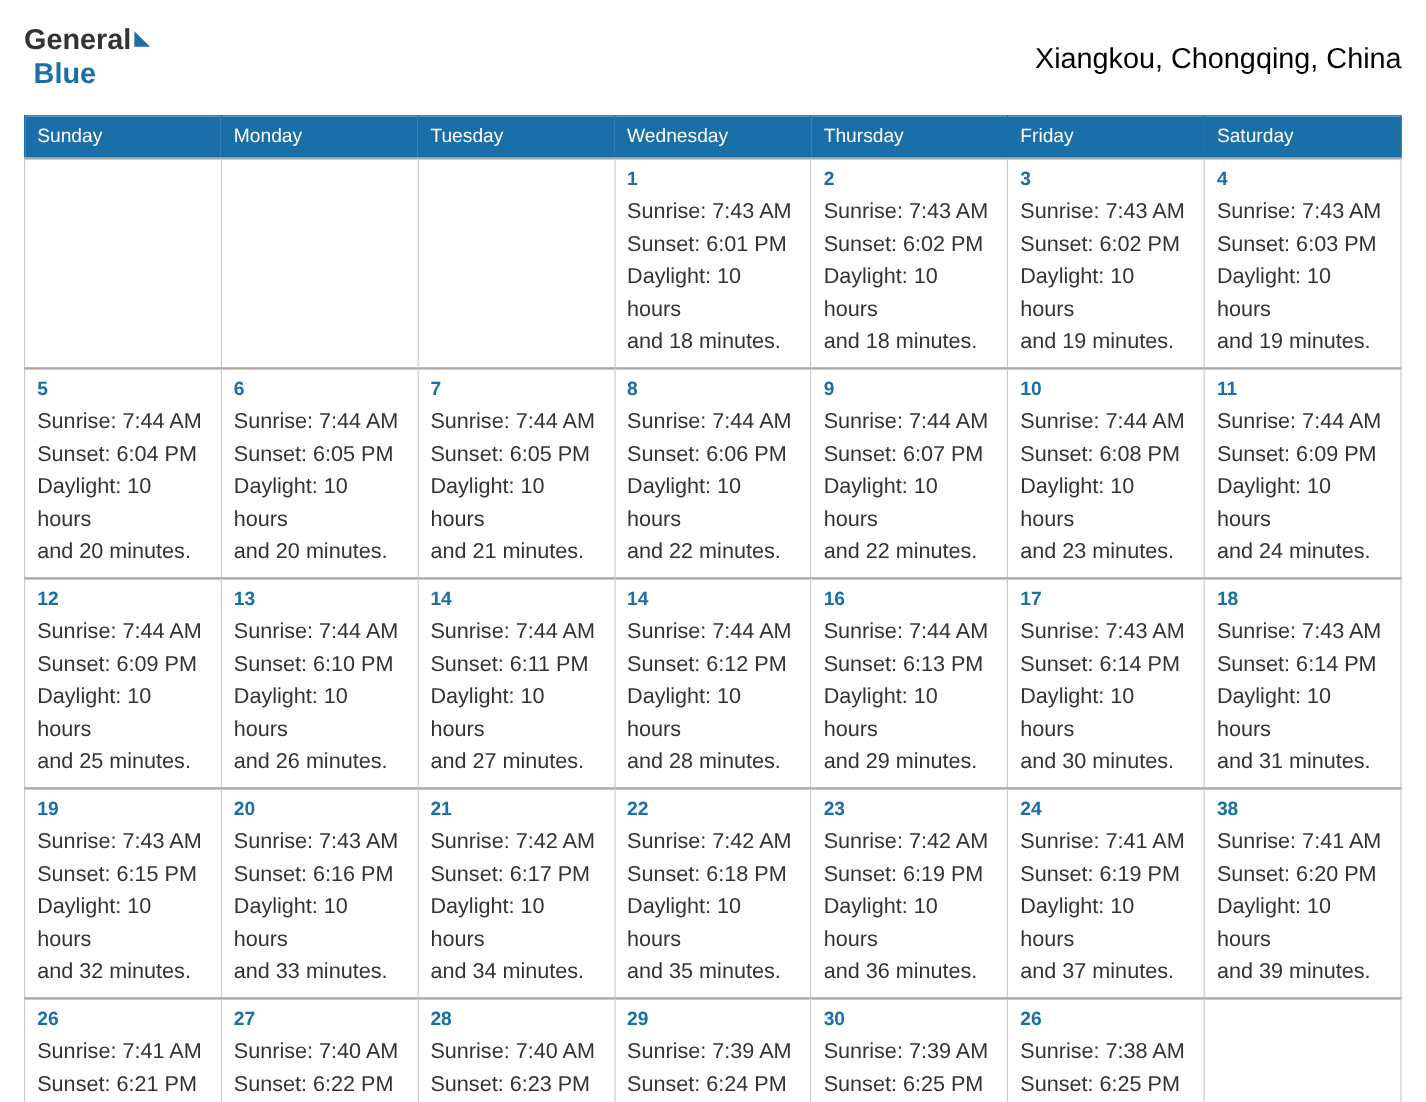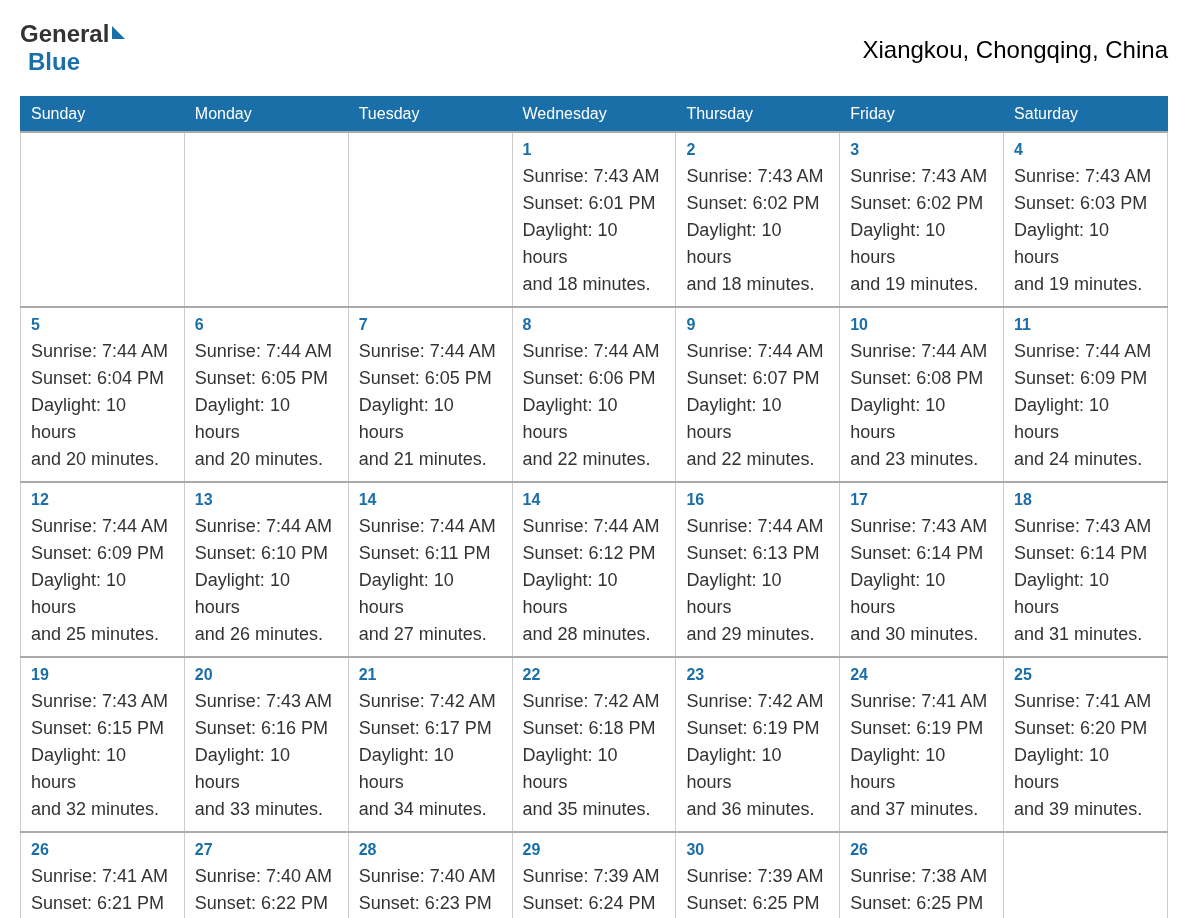--- a/index.html
+++ b/index.html
@@ -290,21 +290,21 @@
 and 36 minutes.</div>
         </td>
         <td>
           <span class="day-number">24</span>
           <div class="day-info" style="white-space: pre-line;">Sunrise: 7:41 AM
 Sunset: 6:19 PM
 Daylight: 10 hours
 and 37 minutes.</div>
         </td>
         <td>
-          <span class="day-number">25</span>
+          <span class="day-number">38</span>
           <div class="day-info" style="white-space: pre-line;">Sunrise: 7:41 AM
 Sunset: 6:20 PM
 Daylight: 10 hours
 and 39 minutes.</div>
         </td>
       </tr>
       <tr class="week-row">
         <td>
           <span class="day-number">26</span>
           <div class="day-info" style="white-space: pre-line;">Sunrise: 7:41 AM

